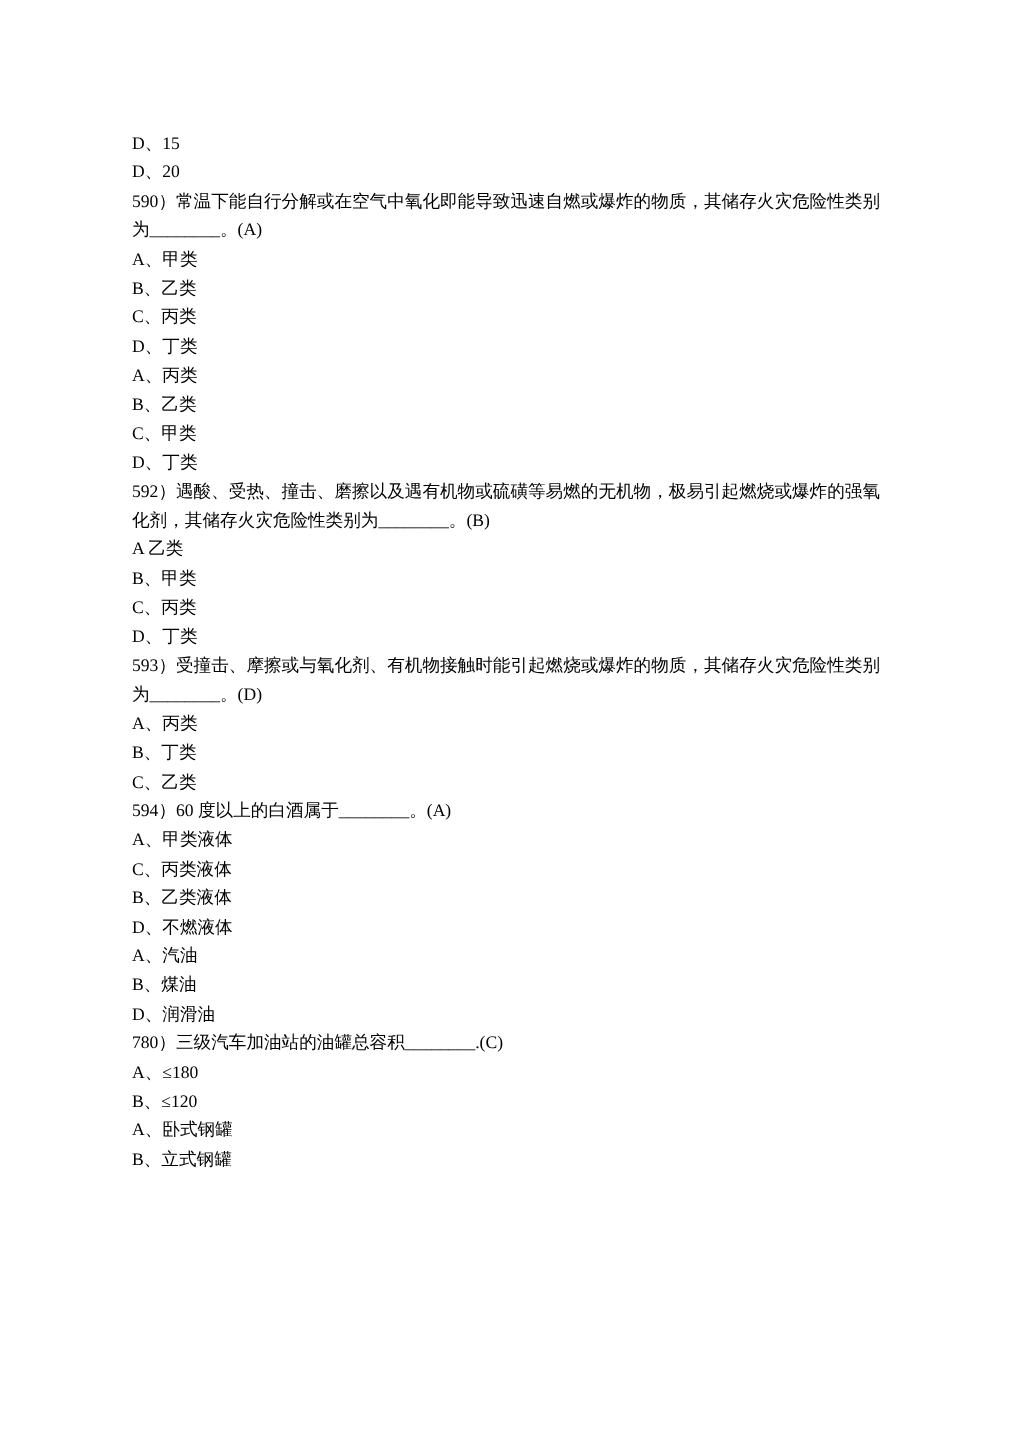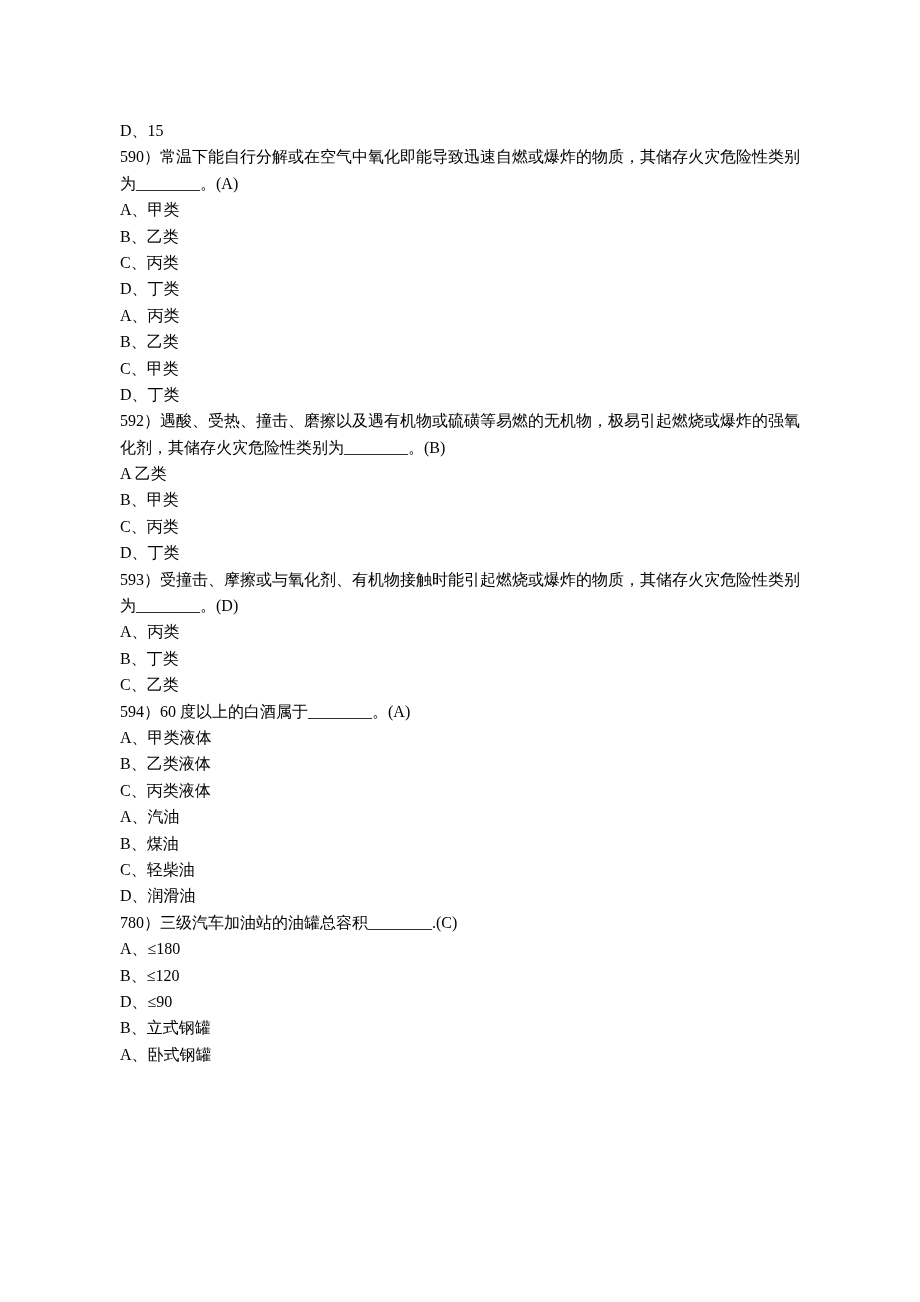--- a/index.html
+++ b/index.html
@@ -18,45 +18,45 @@
     }
     .line {
       display: block;
     }
   </style>
 </head>
 <body>
 
 <div id="content">
     <span class="line">D、15</span>
+    <span class="line">D、20</span>
     <span class="line">590）常温下能自行分解或在空气中氧化即能导致迅速自燃或爆炸的物质，其储存火灾危险性类别为________。(A)</span>
     <span class="line">A、甲类</span>
     <span class="line">B、乙类</span>
     <span class="line">C、丙类</span>
     <span class="line">D、丁类</span>
     <span class="line">A、丙类</span>
     <span class="line">B、乙类</span>
     <span class="line">C、甲类</span>
     <span class="line">D、丁类</span>
     <span class="line">592）遇酸、受热、撞击、磨擦以及遇有机物或硫磺等易燃的无机物，极易引起燃烧或爆炸的强氧化剂，其储存火灾危险性类别为________。(B)</span>
     <span class="line">A 乙类</span>
     <span class="line">B、甲类</span>
     <span class="line">C、丙类</span>
     <span class="line">D、丁类</span>
     <span class="line">593）受撞击、摩擦或与氧化剂、有机物接触时能引起燃烧或爆炸的物质，其储存火灾危险性类别为________。(D)</span>
     <span class="line">A、丙类</span>
     <span class="line">B、丁类</span>
     <span class="line">C、乙类</span>
     <span class="line">594）60 度以上的白酒属于________。(A)</span>
     <span class="line">A、甲类液体</span>
+    <span class="line">C、丙类液体</span>
     <span class="line">B、乙类液体</span>
-    <span class="line">C、丙类液体</span>
+    <span class="line">D、不燃液体</span>
     <span class="line">A、汽油</span>
     <span class="line">B、煤油</span>
-    <span class="line">C、轻柴油</span>
     <span class="line">D、润滑油</span>
     <span class="line">780）三级汽车加油站的油罐总容积________.(C)</span>
     <span class="line">A、≤180</span>
     <span class="line">B、≤120</span>
-    <span class="line">D、≤90</span>
+    <span class="line">A、卧式钢罐</span>
     <span class="line">B、立式钢罐</span>
-    <span class="line">A、卧式钢罐</span>
   </div>
 
 </body></html>

